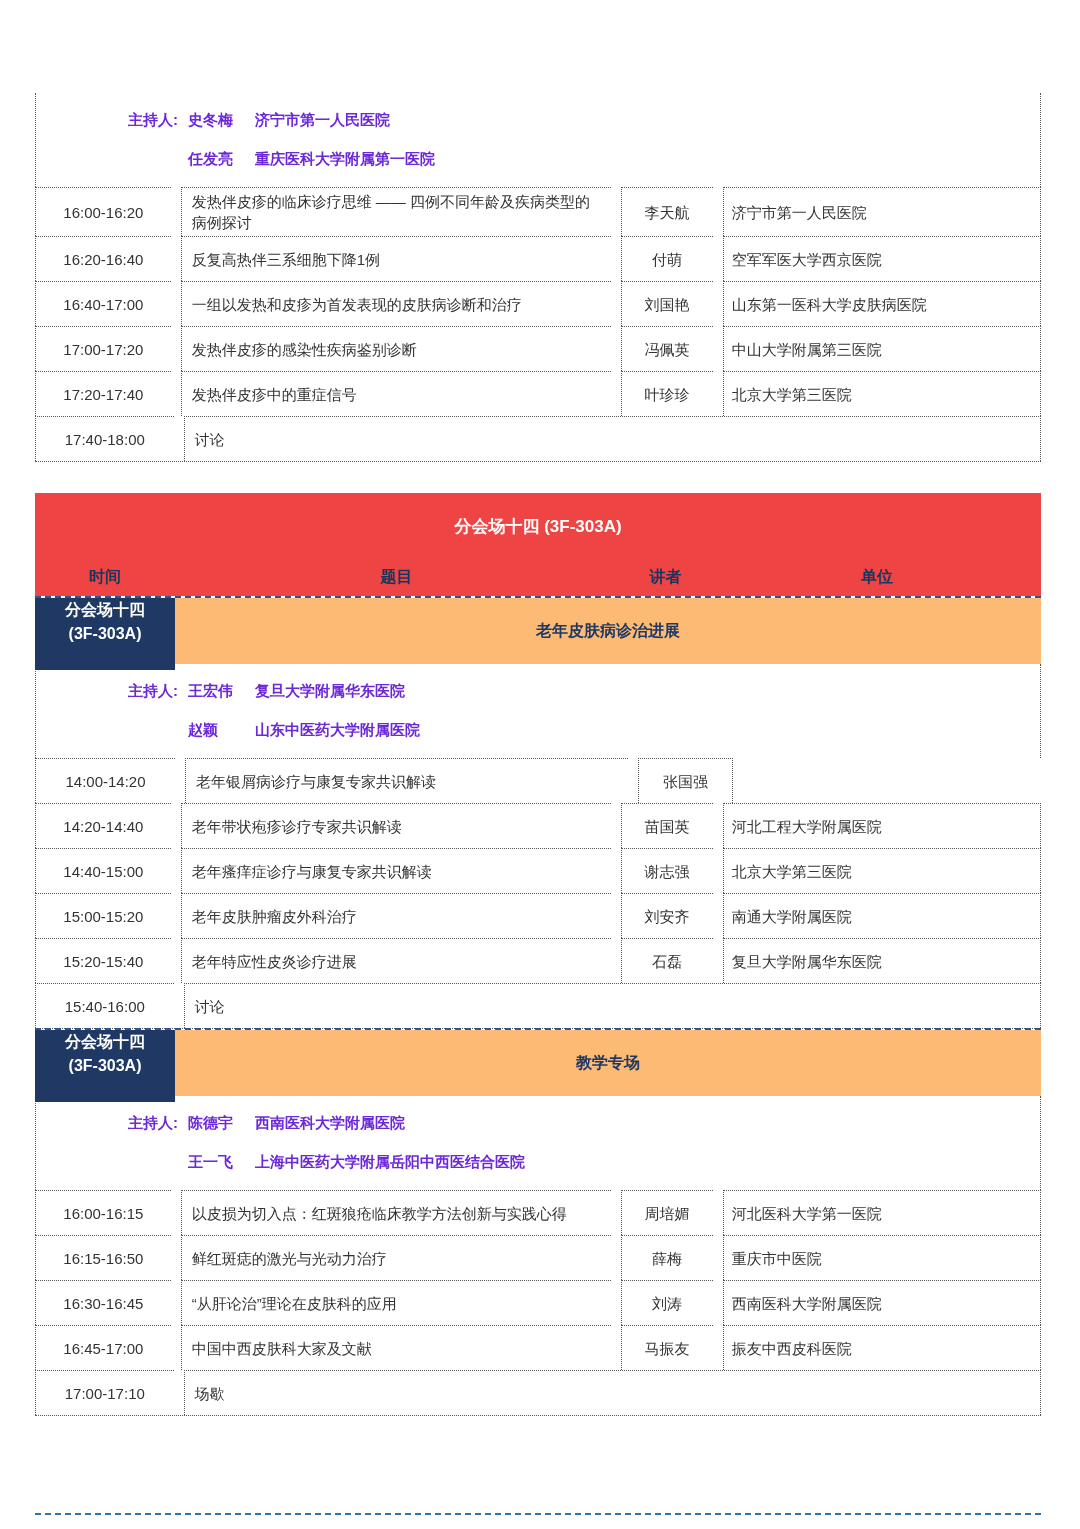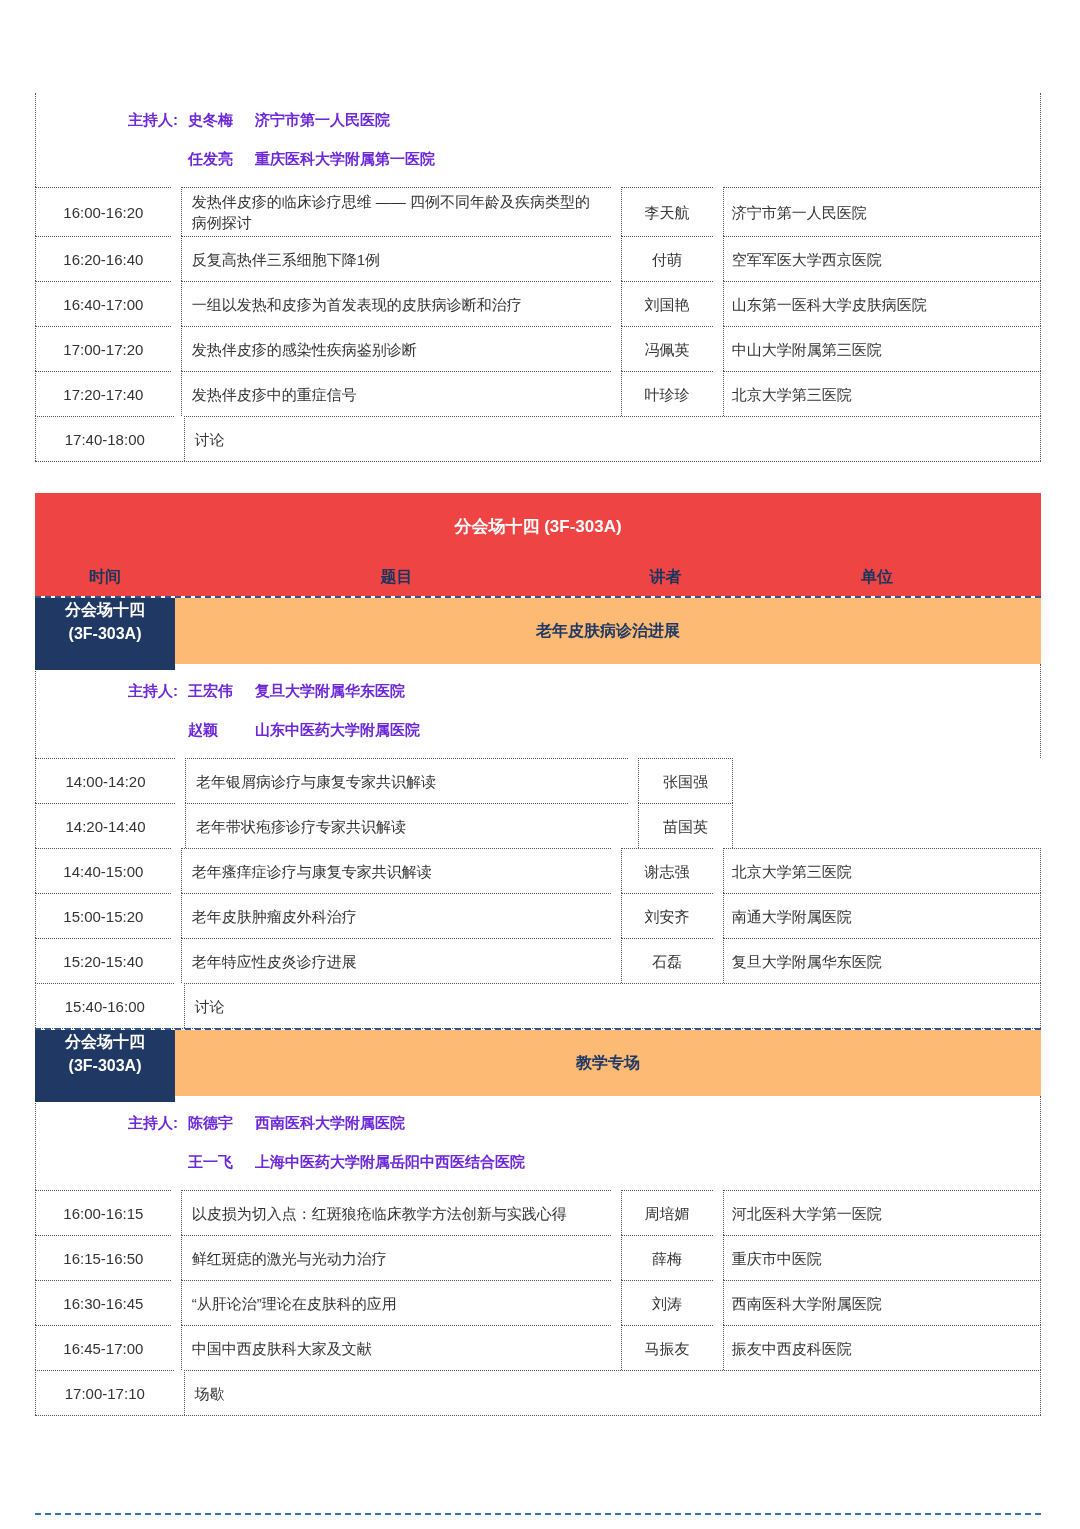--- a/index.html
+++ b/index.html
@@ -146,20 +146,21 @@
 
     <div class="r">
       <div class="c ct">14:00-14:20</div>
       <div class="c cti">老年银屑病诊疗与康复专家共识解读</div>
       <div class="c cs">张国强</div>
     </div>
     <div class="r">
       <div class="c ct">14:20-14:40</div>
       <div class="c cti">老年带状疱疹诊疗专家共识解读</div>
       <div class="c cs">苗国英</div>
+      <div class="c cu">河北工程大学附属医院</div>
     </div>
     <div class="r">
       <div class="c ct">14:40-15:00</div>
       <div class="c cti">老年瘙痒症诊疗与康复专家共识解读</div>
       <div class="c cs">谢志强</div>
       <div class="c cu">北京大学第三医院</div>
     </div>
     <div class="r">
       <div class="c ct">15:00-15:20</div>
       <div class="c cti">老年皮肤肿瘤皮外科治疗</div>

